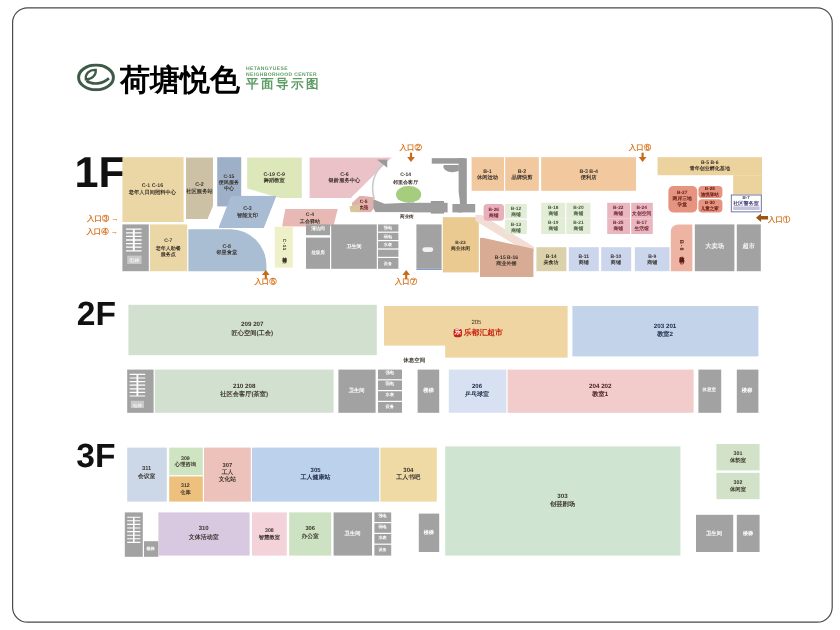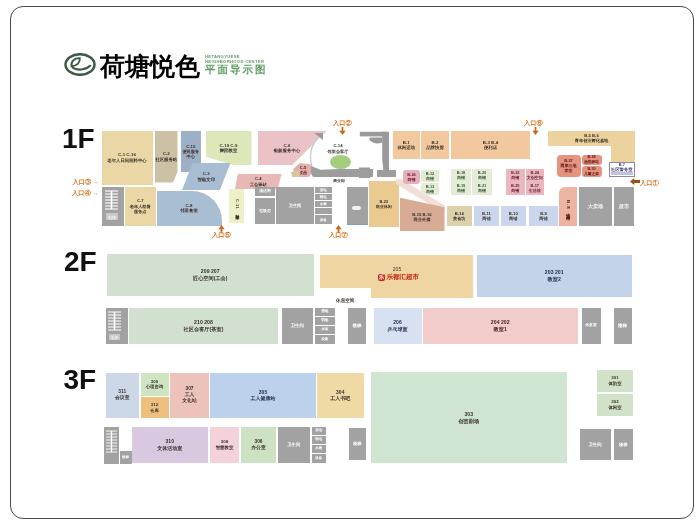--- a/index.html
+++ b/index.html
@@ -13,21 +13,21 @@
 <div id="frame"></div>
 
 <svg style="position:absolute;left:64px;top:53px" width="32" height="23" viewBox="0 0 32 23">
  <ellipse cx="16" cy="11.5" rx="14.5" ry="10.3" fill="none" stroke="#3e5a47" stroke-width="2.5"></ellipse>
  <path d="M7.5 13.2 C6.8 8.5 10.5 4.8 15.8 5.2 C16.2 9.2 13.5 12.8 7.5 13.2 Z" fill="none" stroke="#3e5a47" stroke-width="1.9"></path>
  <path d="M8 14.2 C13 18 21.5 17.2 26.8 12.2" fill="none" stroke="#3e5a47" stroke-width="2.2"></path>
 </svg>
 <div style="position:absolute;left:100px;top:50px;width:104px;height:27px;font-size:25px;font-weight:bold;color:#000000;letter-spacing:0px;white-space:nowrap">荷塘悦色</div>
 <div style="position:absolute;left:205px;top:54px;font-size:4.2px;color:#5d9c64;font-weight:bold;line-height:1.3;letter-spacing:.3px">HETANGYUESE<br>NEIGHBORHOOD CENTER</div>
 <div style="position:absolute;left:205px;top:63px;font-size:10.5px;color:#5d9c64;font-weight:bold;letter-spacing:2px;white-space:nowrap">平面导示图</div>
-<div class="lbl" style="left:62px;top:122.5px;font-size:28px;">1F</div>
+<div class="lbl" style="left:62px;top:122.5px;font-size:36px;">1F</div>
 <div class="lbl" style="left:64px;top:246px;font-size:28px;">2F</div>
 <div class="lbl" style="left:63.5px;top:363.5px;font-size:28px;">3F</div>
 <div class="b" style="left:101.5px;top:131px;width:51px;height:53.5px;background:#ebd7a5;font-size:4.4px;color:#3a332b;line-height:1.25;">C-1 C-16<br>老年人日间照料中心</div>
 <div class="b" style="left:155px;top:131px;width:22.5px;height:51.5px;background:#cdc1a5;font-size:4.4px;color:#3a332b;line-height:1.25;clip-path:polygon(0 0,100% 0,100% 79%,80% 100%,0 100%);">C-2<br>社区服务站</div>
 <div class="b" style="left:181px;top:131px;width:19.5px;height:41px;background:#9db0c7;font-size:4.2px;color:#3a332b;line-height:1.25;">C-15<br>便民服务<br>中心</div>
 <div class="b" style="left:205.5px;top:131px;width:46px;height:34px;background:#dce8ba;font-size:4.4px;color:#3a332b;line-height:1.25;clip-path:polygon(0 0,100% 0,100% 100%,60% 100%,0 76%);">C-19 C-9<br>舞蹈教室</div>
 <div class="b" style="left:257.5px;top:131px;width:59px;height:34px;background:#ecc2c9;font-size:4.4px;color:#3a332b;line-height:1.25;clip-path:polygon(0 0,100% 0,50.5% 100%,0 100%);padding-right:10px;">C-6<br>银龄服务中心</div>
 <div style="position:absolute;left:313.5px;top:132.5px;width:9.5px;height:7.5px;background:#9a9a9a;clip-path:polygon(0 0,100% 0,100% 100%);"></div>
 <div class="b" style="left:325px;top:143px;width:26px;height:11px;font-size:4.2px;color:#3a332b;line-height:1.25;">C-14<br>邻里会客厅</div>
 <div style="position:absolute;left:330px;top:154.5px;width:20.5px;height:14px;background:#a6cd7e;border-radius:50%"></div>

